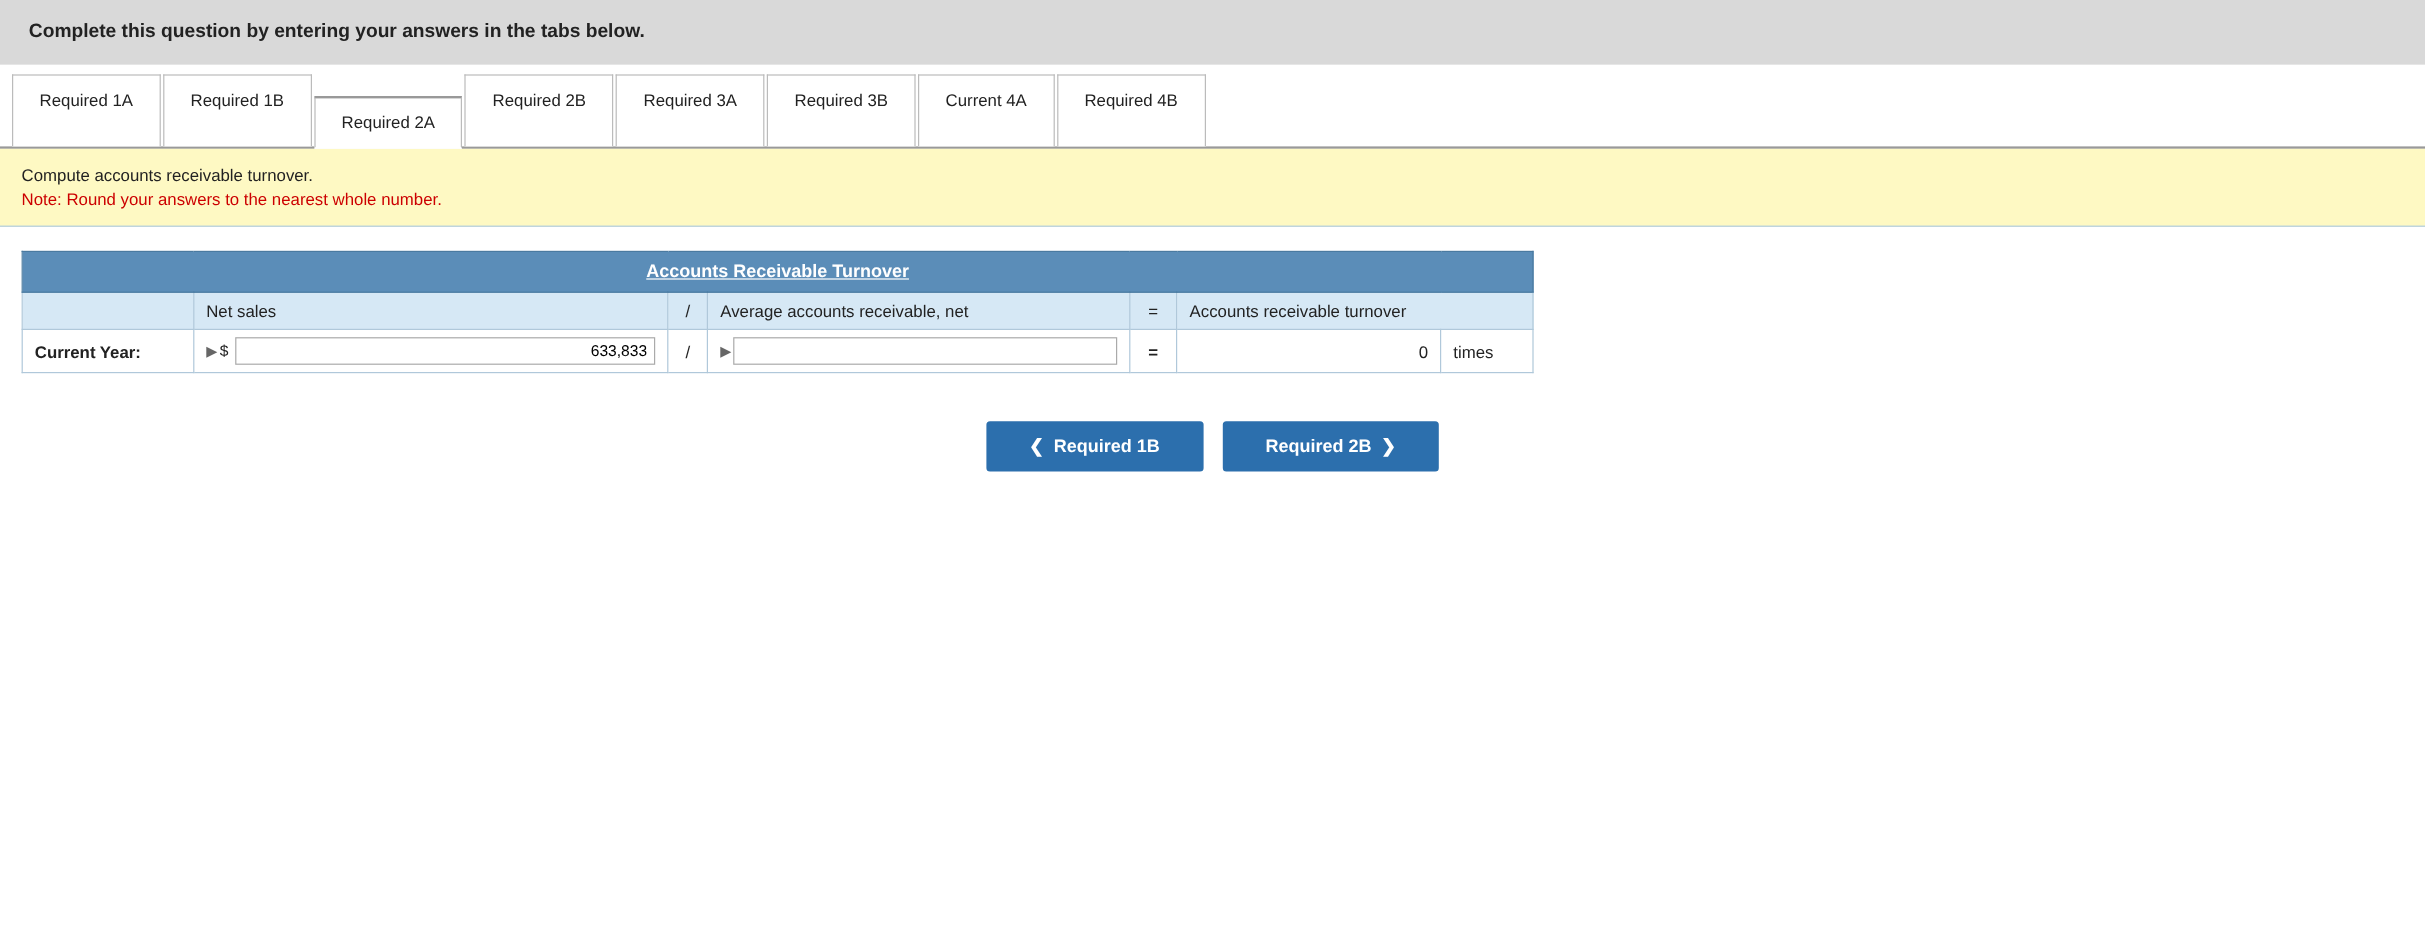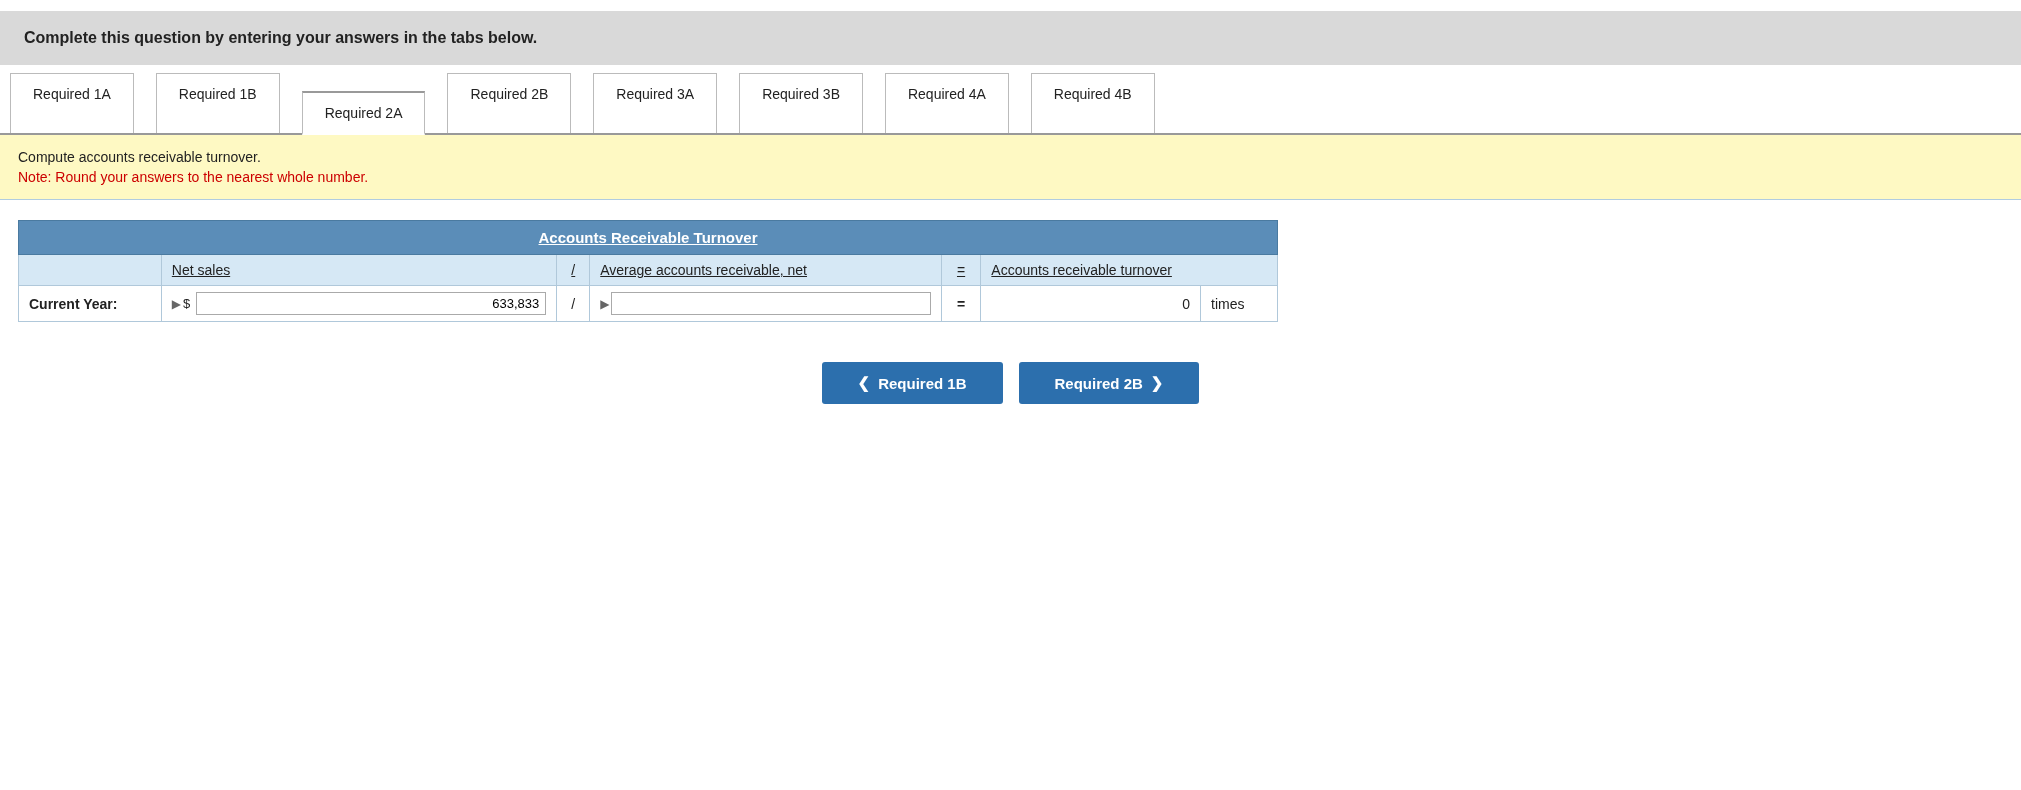--- a/index.html
+++ b/index.html
@@ -8,29 +8,27 @@
       font-size: 14px;
       background: #fff;
       color: #222;
     }
 
     .header-banner {
       background: #d9d9d9;
       padding: 18px 24px;
       font-weight: bold;
       font-size: 16px;
-      margin-top: 11px;
     }
 
     .tabs-container {
       display: flex;
       border-bottom: 2px solid #999;
       background: #fff;
       padding: 0 10px;
-      gap: 20px;
     }
 
     .tab {
       padding: 12px 22px;
       border: 1px solid #bbb;
       border-bottom: none;
       cursor: pointer;
       background: #fff;
       font-size: 14px;
       margin-right: 2px;
@@ -92,21 +90,20 @@
     }
 
     .ar-table .header-row td:first-child {
       text-align: left;
     }
 
     .ar-table .label-row td {
       background: #d6e8f5;
       padding: 7px 10px;
       border: 1px solid #b0c8da;
-      text-decoration: underline;
     }
 
     .ar-table .data-row td {
       background: #fff;
       padding: 6px 10px;
       border: 1px solid #b0c8da;
     }
 
     .ar-table .data-row td.row-label {
       font-weight: bold;
@@ -209,21 +206,21 @@
   <span>Complete this question by entering your answers in the tabs below.</span>
 </div>
 
 <div class="tabs-container">
   <div class="tab">Required 1A</div>
   <div class="tab">Required 1B</div>
   <div class="tab active">Required 2A</div>
   <div class="tab">Required 2B</div>
   <div class="tab">Required 3A</div>
   <div class="tab">Required 3B</div>
-  <div class="tab">Required 4A</div>
+  <div class="tab">Current 4A</div>
   <div class="tab">Required 4B</div>
 </div>
 
 <div class="instructions-area">
   <div>Compute accounts receivable turnover.</div>
   <div class="note">Note: Round your answers to the nearest whole number.</div>
 </div>
 
 <div class="table-wrapper">
   <table class="ar-table">

